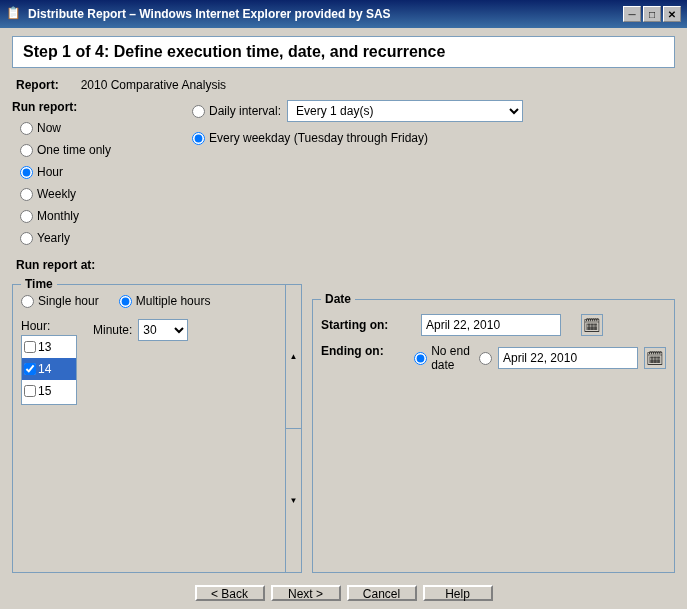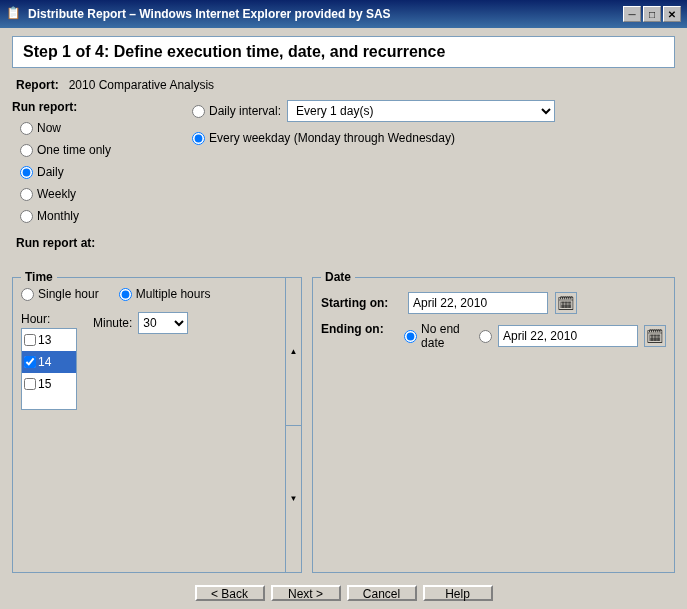--- a/index.html
+++ b/index.html
@@ -75,21 +75,21 @@
 
     
     .report-row {
       display: flex;
       align-items: center;
       margin-bottom: 8px;
       padding-left: 4px;
     }
     .report-label {
       font-weight: bold;
-      margin-right: 10px;
+      margin-right: 22px;
       text-align: center;
     }
     .report-value {
       color: #000;
     }
 
     
     .two-col {
       display: flex;
       gap: 20px;
@@ -126,21 +126,21 @@
     .right-col {
       flex: 1;
     }
     .interval-row {
       display: flex;
       align-items: center;
       gap: 6px;
       margin-bottom: 6px;
     }
     .interval-select {
-      width: 268px;
+      width: 236px;
       height: 22px;
       border: 1px solid #7b9ebd;
       background: white;
       font-size: 12px;
       padding: 0 4px;
     }
 
     
     .bottom-section {
       display: flex;
@@ -164,21 +164,21 @@
       font-weight: bold;
       font-size: 12px;
       text-align: center;
     }
     .time-group {
       width: 290px;
       margin-top: 6px;
     }
     .date-group {
       flex: 1;
-      margin-top: 6px;
+      margin-top: 21px;
     }
 
     .time-top-row {
       display: flex;
       align-items: center;
       gap: 20px;
       margin-bottom: 8px;
     }
 
     .time-bottom-row {
@@ -190,21 +190,21 @@
     
     .hour-section label {
       font-weight: normal;
       display: block;
       margin-bottom: 2px;
     }
     .hour-list {
       border: 1px solid #7b9ebd;
       background: white;
       width: 56px;
-      height: 82px;
+      height: 70px;
       overflow: hidden;
       position: relative;
     }
     .hour-item {
       display: flex;
       align-items: center;
       height: 22px;
       padding: 0 2px;
       gap: 2px;
     }
@@ -256,21 +256,21 @@
       height: 22px;
       border: 1px solid #7b9ebd;
       background: white;
       font-size: 12px;
     }
 
     
     .date-row {
       display: flex;
       align-items: center;
-      gap: 7px;
+      gap: 20px;
       margin-bottom: 8px;
     }
     .date-label {
       font-weight: bold;
       width: 80px;
     }
     .date-input {
       width: 140px;
       height: 22px;
       border: 1px solid #7b9ebd;
@@ -362,54 +362,58 @@
         <label class="radio-item">
           <input type="radio" name="run-report" style="">
           <span>Now</span>
         </label>
         <label class="radio-item">
           <input type="radio" name="run-report" style="">
           <span>One time only</span>
         </label>
         <label class="radio-item">
           <input type="radio" name="run-report" checked="" style="">
-          <span>Daily</span>
+          <span>Hour</span>
         </label>
         <label class="radio-item">
           <input type="radio" name="run-report" style="">
           <span>Weekly</span>
         </label>
         <label class="radio-item">
           <input type="radio" name="run-report" style="">
           <span>Monthly</span>
+        </label>
+        <label class="radio-item">
+          <input type="radio" name="run-report" style="">
+          <span>Yearly</span>
         </label>
       </div>
     </div>
 
     <div class="right-col">
       <div class="interval-row">
         <label class="radio-item">
           <input type="radio" name="interval" style="">
           <span>Daily interval:</span>
         </label>
         <select class="interval-select">
           <option>Every 1 day(s)</option>
         </select>
       </div>
       <div class="interval-row">
         <label class="radio-item">
           <input type="radio" name="interval" checked="" style="">
-          <span>Every weekday (Monday through Wednesday)</span>
+          <span>Every weekday (Tuesday through Friday)</span>
         </label>
       </div>
     </div>
 
   </div>
 
-  <div style="font-weight:bold; margin-bottom:21px; padding-left:4px;">Run report at:</div>
+  <div style="font-weight:bold; margin-bottom:6px; padding-left:4px;">Run report at:</div>
 
   <div class="bottom-section">
 
     <div class="group-box time-group">
       <span class="group-box-legend">Time</span>
 
       <div class="time-top-row">
         <label class="radio-item">
           <input type="radio" name="hour-mode" style="">
           <span>Single hour</span>

